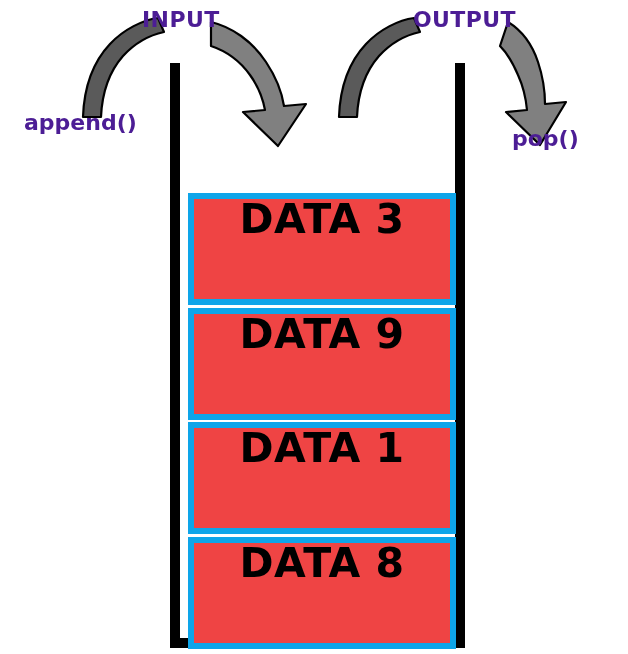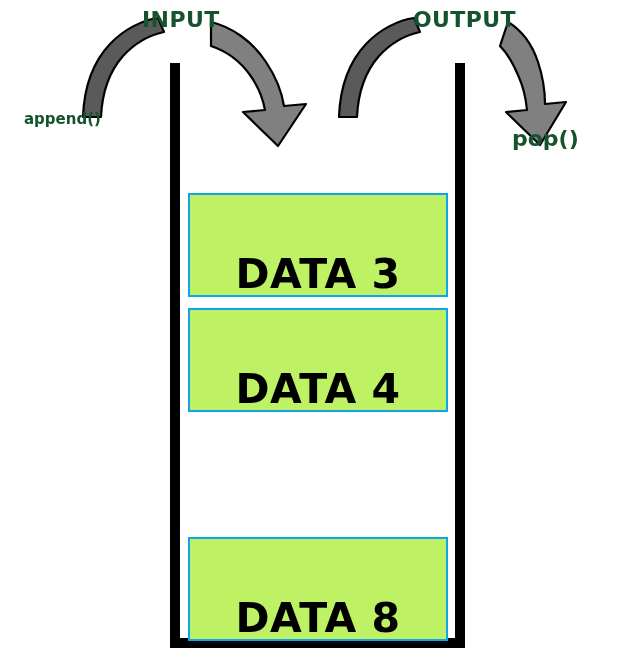--- a/index.html
+++ b/index.html
@@ -46,25 +46,25 @@
     left: 188px;
     top: 193px;
     width: 260px;
     height: 448px;
   }
   .data-cell {
     position: absolute;
     left: 0;
     width: 256px;
     height: 100px;
-    background: #bef264;
-    border: 2px solid #0ea5e9;
+    background: #ef4444;
+    border: 6px solid #0ea5e9;
     box-sizing: content-box;
     display: flex;
-    align-items: flex-end;
+    align-items: flex-start;
     justify-content: center;
   }
   .data-cell-label {
     font-family: "DejaVu Sans", "Liberation Sans", sans-serif;
     font-weight: bold;
     font-size: 41px;
     color: #000000;
     letter-spacing: 0.5px;
     line-height: 1;
     white-space: nowrap;
@@ -72,27 +72,27 @@
   #data-cell-0 { top: 0px; }
   #data-cell-1 { top: 115px; }
   #data-cell-2 { top: 229px; }
   #data-cell-3 { top: 344px; }
 
   
   .diagram-label {
     position: absolute;
     font-family: "DejaVu Sans", "Liberation Sans", sans-serif;
     font-weight: bold;
-    color: #14532d;
+    color: #4c1d95;
     white-space: nowrap;
     line-height: 1;
   }
   #label-input   { left: 142px; top: 9px;   font-size: 22px; letter-spacing: 0.4px; }
   #label-output  { left: 413px; top: 9px;   font-size: 22px; letter-spacing: 0.4px; }
-  #label-append  { left: 24px;  top: 112px; font-size: 15px; }
+  #label-append  { left: 24px;  top: 112px; font-size: 22px; }
   #label-pop     { left: 512px; top: 112px; font-size: 22px; margin-top: 16px; }
 </style>
 </head>
 <body>
 
 <div id="diagram-root">
 
   <svg class="layer-svg" viewBox="0 0 628 654" xmlns="http://www.w3.org/2000/svg">
 
     <path d="M 83,117
@@ -136,21 +136,24 @@
 
   <div class="wall" id="wall-left"></div>
   <div class="wall" id="wall-right"></div>
   <div class="wall" id="stack-base"></div>
 
   <div id="stack-cells">
     <div class="data-cell" id="data-cell-0">
       <span class="data-cell-label">DATA 3</span>
     </div>
     <div class="data-cell" id="data-cell-1">
-      <span class="data-cell-label">DATA 4</span>
+      <span class="data-cell-label">DATA 9</span>
+    </div>
+    <div class="data-cell" id="data-cell-2">
+      <span class="data-cell-label">DATA 1</span>
     </div>
     <div class="data-cell" id="data-cell-3">
       <span class="data-cell-label">DATA 8</span>
     </div>
   </div>
 
   <div class="diagram-label" id="label-input">INPUT</div>
   <div class="diagram-label" id="label-output">OUTPUT</div>
   <div class="diagram-label" id="label-append">append()</div>
   <div class="diagram-label" id="label-pop">pop()</div>

